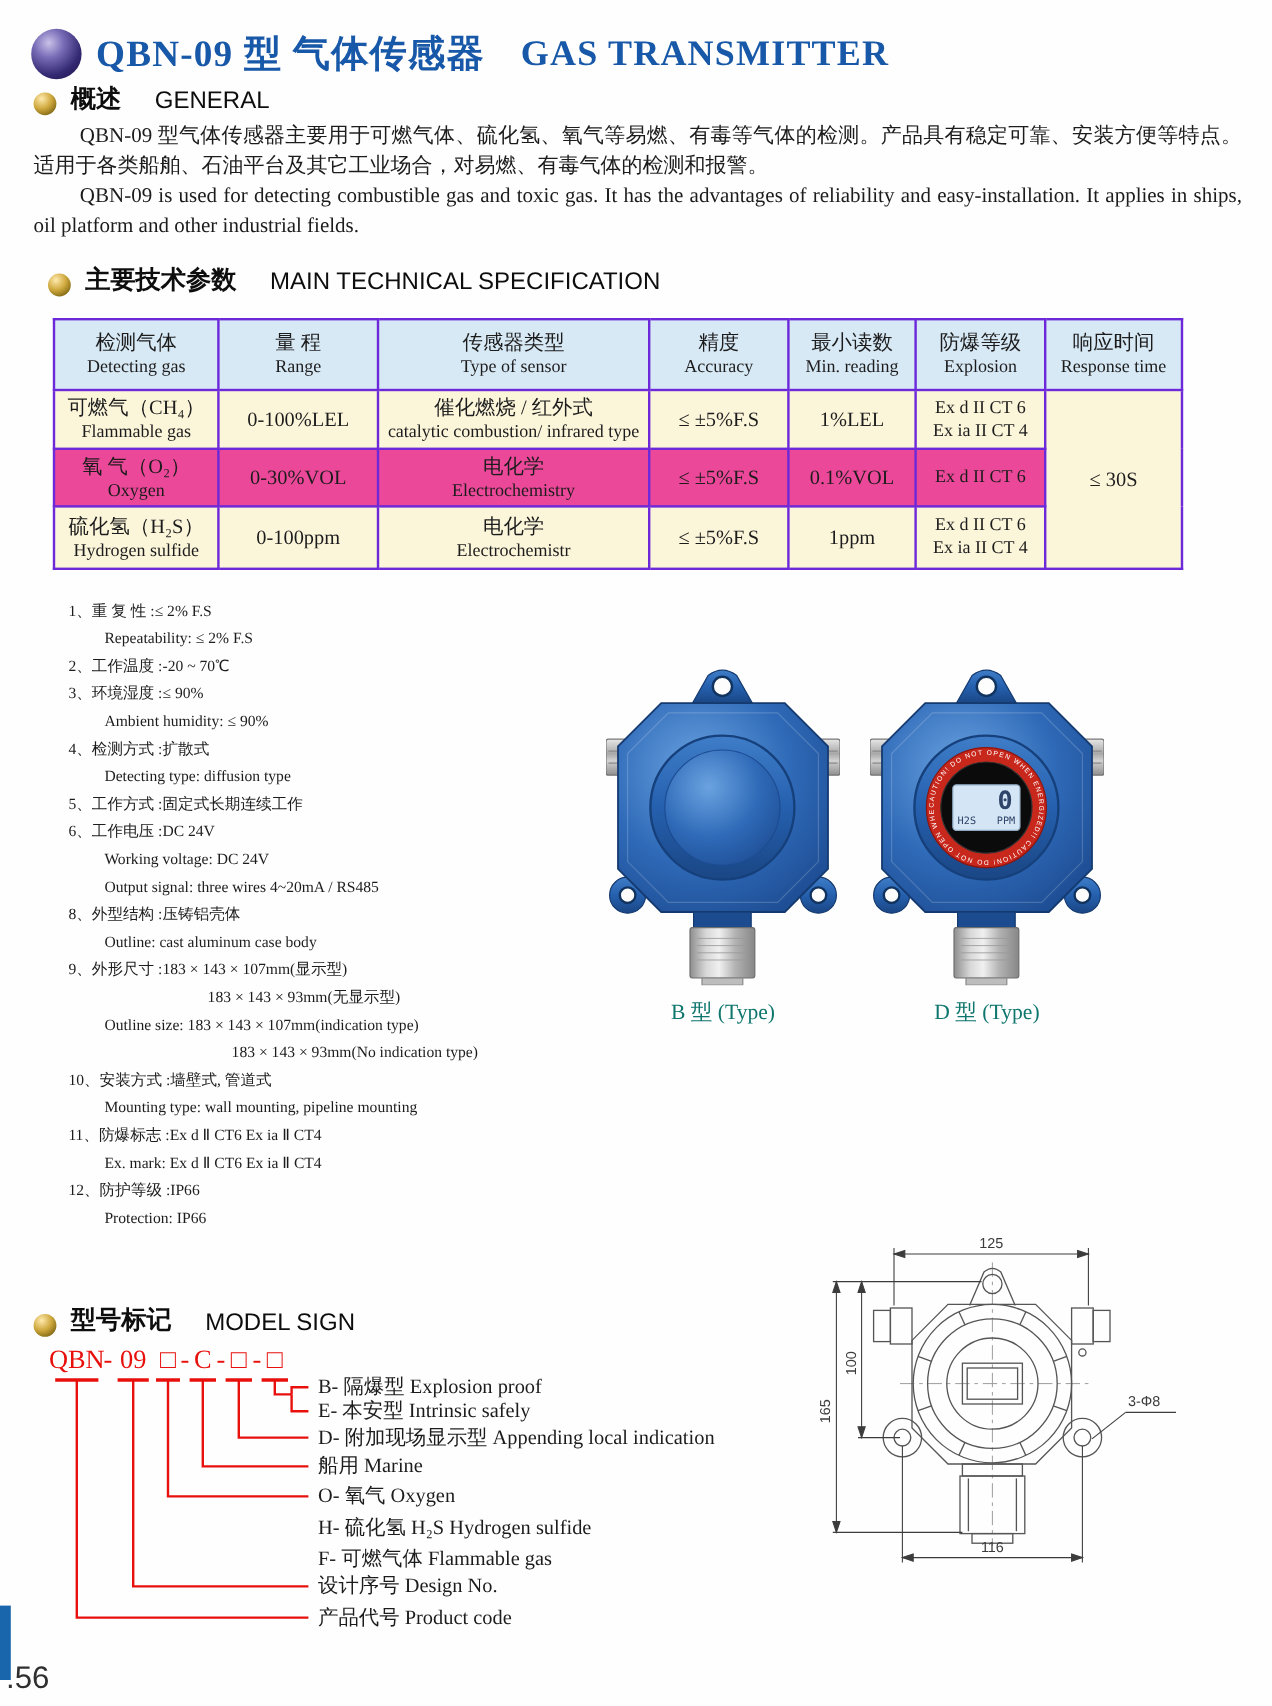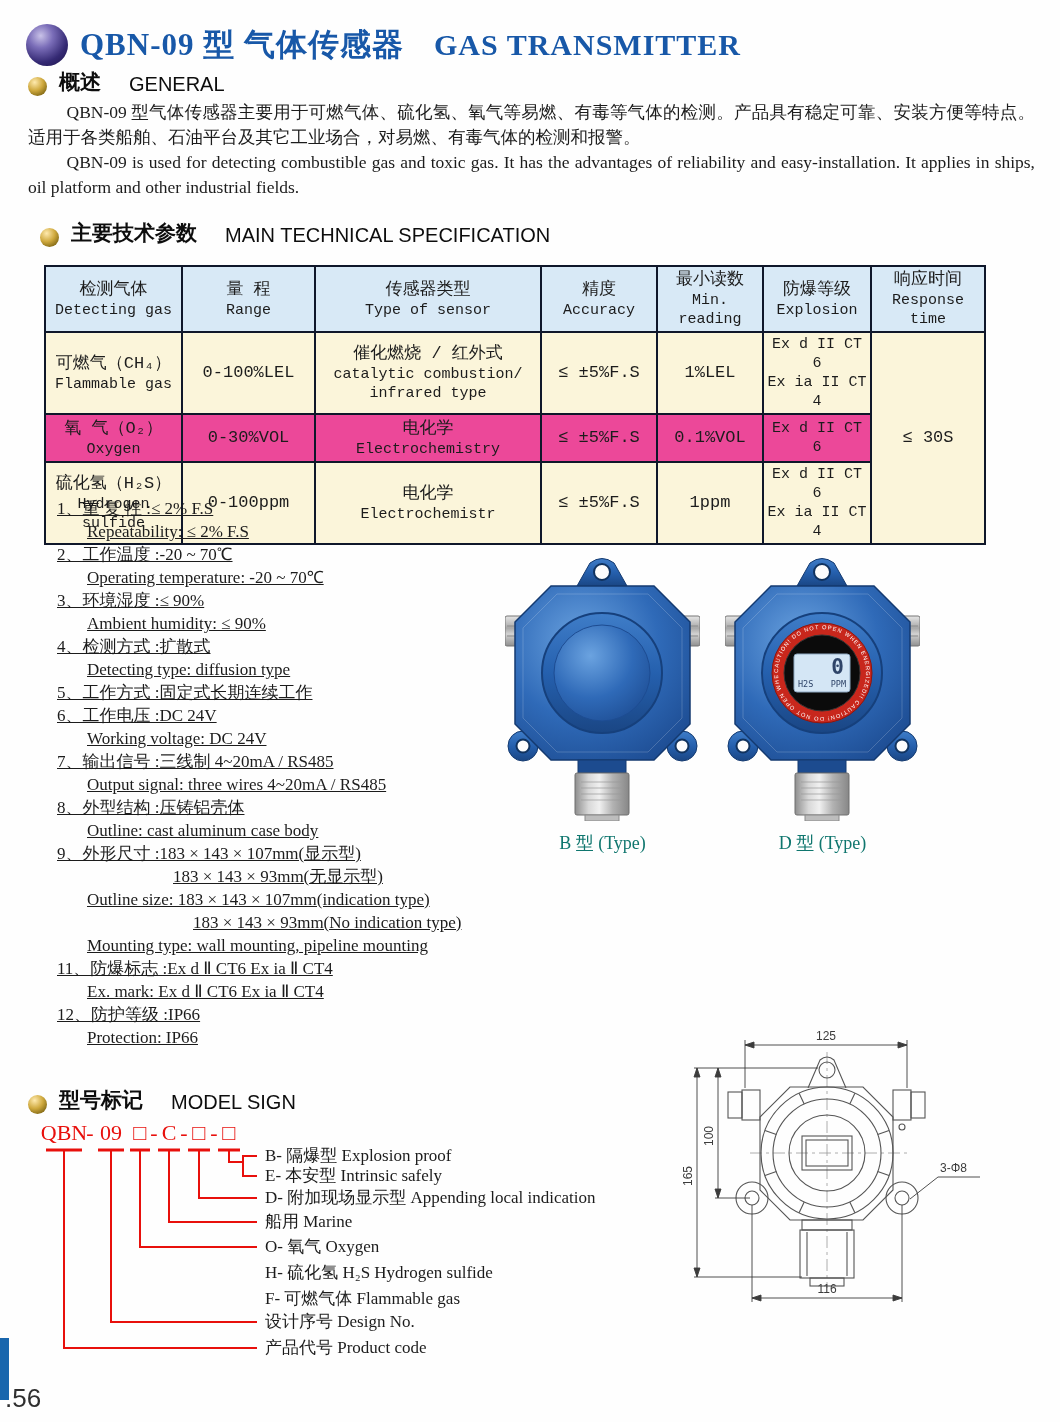--- a/index.html
+++ b/index.html
@@ -15,31 +15,31 @@
   .sec{position:absolute;display:flex;align-items:flex-end;font-family:"Liberation Sans", sans-serif;}
   .ball-gold{width:19px;height:19px;border-radius:50%;flex:0 0 19px;
     background:radial-gradient(circle at 35% 28%, #ffeaae 0%, #cfa93e 45%, #78600f 85%, #4c3d06 100%);}
   .sec-cn{margin-left:12px;font-size:21px;font-weight:bold;color:#0d0d0d;white-space:nowrap;}
   .sec-en{margin-left:28px;font-size:20px;color:#0d0d0d;white-space:nowrap;}
   
   .paras{position:absolute;left:28px;top:100px;width:1007px;}
   .paras p{margin:0;font-size:17.5px;line-height:25px;text-indent:2.2em;text-align:justify;}
   
   table.spec{position:absolute;left:44px;top:265px;border-collapse:collapse;table-layout:fixed;width:940px;}
-  table.spec td{border:2px solid #0f172a;text-align:center;vertical-align:middle;padding:2px 3px;font-family:Liberation Mono, monospace;}
+  table.spec td{border:2px solid #6d28d9;text-align:center;vertical-align:middle;padding:2px 3px;}
   .hdr td{background:#d8e9f6;height:53px;}
   .row-cream td{background:#fbf5da;}
   .row-blue td{background:#ec4899;}
   .rt-cell{background:#fbf5da !important;}
   .c-cn{font-size:17px;line-height:22px;}
   .c-en{font-size:15px;line-height:19px;}
   .r1{height:49px}.r2{height:48px}.r3{height:52px}
   
   .speclist{position:absolute;left:57px;top:497px;width:480px;}
-  .sl{font-size:17px;line-height:23px;height:23px;white-space:nowrap;text-decoration:underline;}
+  .sl{font-size:13px;line-height:23px;height:23px;white-space:nowrap;}
   .sl.en{padding-left:30px;}
   .sl.cn2{padding-left:116px;}
   .sl.en2{padding-left:136px;}
   
   .devsvg{position:absolute;}
   .caption{position:absolute;top:831px;width:195px;text-align:center;font-size:18px;color:#0f766e;}
   
   .modelsvg{position:absolute;left:30px;top:1116px;}
   .drawsvg{position:absolute;left:650px;top:1030px;}
   
@@ -195,36 +195,35 @@
             <div class="c-en">Ex ia II CT 4</div>
           </td>
     </tr>
   </tbody>
     </table>
 
   <div class="speclist">
     <div class="sl cn">1、重 复 性 :≤ 2% F.S</div>
     <div class="sl en">Repeatability: ≤ 2% F.S</div>
     <div class="sl cn">2、工作温度 :-20 ~ 70℃</div>
-    <div class="sl en">Operating temperature: -20 ~ 70℃</div>
     <div class="sl cn">3、环境湿度 :≤ 90%</div>
     <div class="sl en">Ambient humidity: ≤ 90%</div>
     <div class="sl cn">4、检测方式 :扩散式</div>
     <div class="sl en">Detecting type: diffusion type</div>
     <div class="sl cn">5、工作方式 :固定式长期连续工作</div>
     <div class="sl cn">6、工作电压 :DC 24V</div>
     <div class="sl en">Working voltage: DC 24V</div>
-    <div class="sl cn">7、输出信号 :三线制 4~20mA / RS485</div>
     <div class="sl en">Output signal: three wires 4~20mA / RS485</div>
     <div class="sl cn">8、外型结构 :压铸铝壳体</div>
     <div class="sl en">Outline: cast aluminum case body</div>
     <div class="sl cn">9、外形尺寸 :183 × 143 × 107mm(显示型)</div>
     <div class="sl cn2">183 × 143 × 93mm(无显示型)</div>
     <div class="sl en">Outline size: 183 × 143 × 107mm(indication type)</div>
     <div class="sl en2">183 × 143 × 93mm(No indication type)</div>
+    <div class="sl cn">10、安装方式 :墙壁式, 管道式</div>
     <div class="sl en">Mounting type: wall mounting, pipeline mounting</div>
     <div class="sl cn">11、防爆标志 :Ex d Ⅱ CT6   Ex ia Ⅱ CT4</div>
     <div class="sl en">Ex. mark: Ex d Ⅱ CT6   Ex ia Ⅱ CT4</div>
     <div class="sl cn">12、防护等级 :IP66</div>
     <div class="sl en">Protection: IP66</div>
   </div>
 
   <svg class="devsvg" style="left:505px;top:556px;" width="195" height="265" viewBox="0 0 195 265">
     <circle cx="18" cy="190" r="15" fill="url(#bodyG)" stroke="#143a70"></circle>
     <circle cx="18" cy="190" r="6.5" fill="#fdfdfd" stroke="#11335f" stroke-width="2"></circle>

